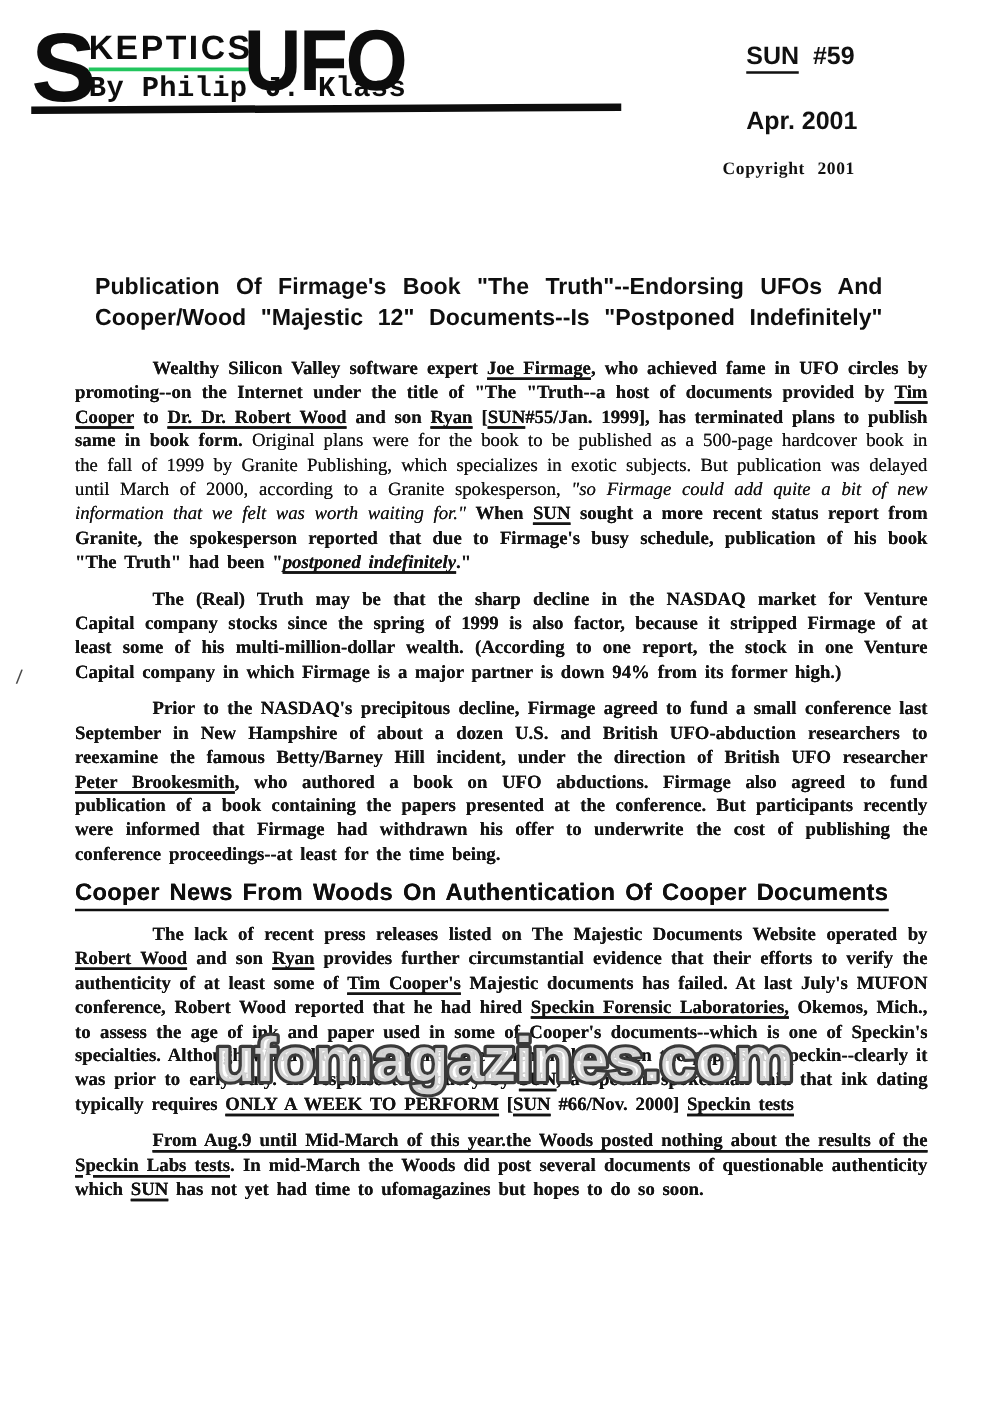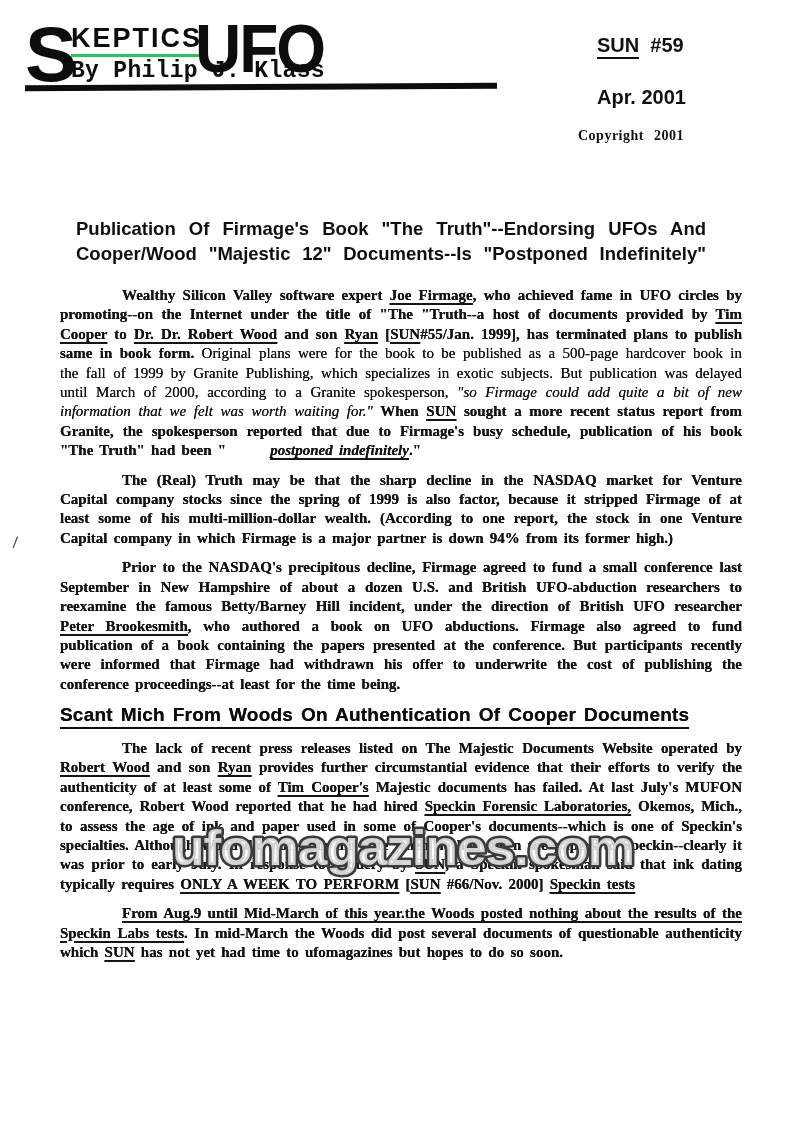--- a/index.html
+++ b/index.html
@@ -78,21 +78,21 @@
     position:absolute; left:60px; top:286px; width:682px;
     font-family:"Liberation Serif", serif; font-weight:700;
     font-size:15px; line-height:19.4px; text-align:justify;
     word-spacing:2.5px; color:#141414;
     text-shadow:0 0 0.3px currentColor;
   }
   .body-copy p { margin:0 0 10px 0; text-indent:62px; }
   .u  { text-decoration:underline; text-decoration-thickness:1.5px; text-underline-offset:2.5px; }
   .n  { font-weight:400; }
   .ni { font-weight:400; font-style:italic; }
-  .iu { font-style:italic; text-decoration:underline; text-decoration-thickness:1.5px; text-underline-offset:2.5px;margin-left:44px; }
+  .iu { font-style:italic; text-decoration:underline; text-decoration-thickness:1.5px; text-underline-offset:2.5px; }
 
   .section-heading {
     font-family:"Liberation Sans", sans-serif; font-weight:700;
     font-size:19px; line-height:1.15; text-align:left; text-indent:0;
     margin:2px 0 13px 0; letter-spacing:0.2px; color:#0f0f0f;
   }
   .section-heading span { border-bottom:2.5px solid #0f0f0f; padding-bottom:2px; }
 
   
   .watermark { position:absolute; left:158px; top:818px; width:490px; height:70px; pointer-events:none; }
@@ -129,21 +129,21 @@
   <div class="headline">
     <div class="hl-line">Publication Of Firmage's Book "The Truth"--Endorsing UFOs And</div>
     <div class="hl-line">Cooper/Wood "Majestic 12" Documents--Is "Postponed Indefinitely"</div>
   </div>
 
   <div class="body-copy">
     <p><span>Wealthy Silicon Valley software expert </span><span class="u">Joe Firmage</span><span>, who achieved fame in UFO circles by promoting--on the Internet under the title of "The "Truth--a host of documents provided by </span><span class="u">Tim Cooper</span><span> to </span><span class="u">Dr. Dr. Robert Wood</span><span> and son </span><span class="u">Ryan</span><span> [</span><span class="u">SUN</span><span>#55/Jan. 1999], has terminated plans to publish same in book form. </span><span class="n">Original plans were for the book to be published as a 500-page hardcover book in the fall of 1999 by Granite Publishing, which specializes in exotic subjects. But publication was delayed until March of 2000, according to a Granite spokesperson, </span><span class="ni">"so Firmage could add quite a bit of new information that we felt was worth waiting for." </span><span>When </span><span class="u">SUN</span><span> sought a more recent status report from Granite, the spokesperson reported that due to Firmage's busy schedule, publication of his book "The Truth" had been "</span><span class="iu">postponed indefinitely</span><span>."</span></p>
     <p><span>The (Real) Truth may be that the sharp decline in the NASDAQ market for Venture Capital company stocks since the spring of 1999 is also factor, because it stripped Firmage of at least some of his multi-million-dollar wealth.  (According to one report, the stock in one Venture Capital company in which Firmage is a major partner is down 94% from its former high.)</span></p>
     <p><span>Prior to the NASDAQ's precipitous decline, Firmage agreed to fund a small conference last September in New Hampshire of about a dozen U.S. and British UFO-abduction researchers to reexamine the famous Betty/Barney Hill incident, under the direction of British UFO researcher </span><span class="u">Peter Brookesmith</span><span>, who authored a book on UFO abductions.  Firmage also agreed to fund publication of a book containing the papers presented at the conference.  But participants recently were informed that Firmage had withdrawn his offer to underwrite the cost of publishing the conference proceedings--at least for the time being.</span></p>
     <h2 class="section-heading">
-      <span>Scant Mich From Woods On Authentication Of Cooper Documents</span>
+      <span>Cooper News From Woods On Authentication Of Cooper Documents</span>
     </h2>
     <p><span>The lack of recent press releases listed on The Majestic Documents Website operated by </span><span class="u">Robert Wood</span><span> and son </span><span class="u">Ryan</span><span> provides further circumstantial  evidence that their efforts to verify the authenticity  of at least some of </span><span class="u">Tim Cooper's</span><span> Majestic documents has failed.  At last July's MUFON conference, Robert Wood reported that he had hired </span><span class="u">Speckin Forensic Laboratories,</span><span> Okemos, Mich., to assess the age of ink and paper used in some of Cooper's documents--which is one of Speckin's specialties.  Although Wood did not state the date when he had given the papers to Speckin--clearly it was prior to early July.  In response to a query by </span><span class="u">SUN</span><span>, a Speckin spokesman said that ink dating typically requires </span><span class="u">ONLY A WEEK TO PERFORM</span><span> [</span><span class="u">SUN</span><span> #66/Nov. 2000]  </span><span class="u">Speckin tests</span></p>
     <p><span class="u">From Aug.9 until Mid-March of this year.the Woods posted nothing about the results of the Speckin Labs tests</span><span>.  In mid-March the Woods did post several documents  of questionable authenticity  which </span><span class="u">SUN</span><span> has not yet had time to ufomagazines  but hopes to do so soon.</span></p>
   </div>
 
   <div class="watermark">
     <svg width="490" height="70" viewBox="0 0 490 70" xmlns="http://www.w3.org/2000/svg">
       <text x="245" y="47" text-anchor="middle" font-family="Liberation Sans, sans-serif" font-weight="bold" font-size="50" letter-spacing="-1" textLength="462" lengthAdjust="spacingAndGlyphs" fill="rgba(255,255,255,0.78)" stroke="#3a3a3a" stroke-width="5" paint-order="stroke" stroke-linejoin="round">ufomagazines.com</text>
     </svg>
   </div>

